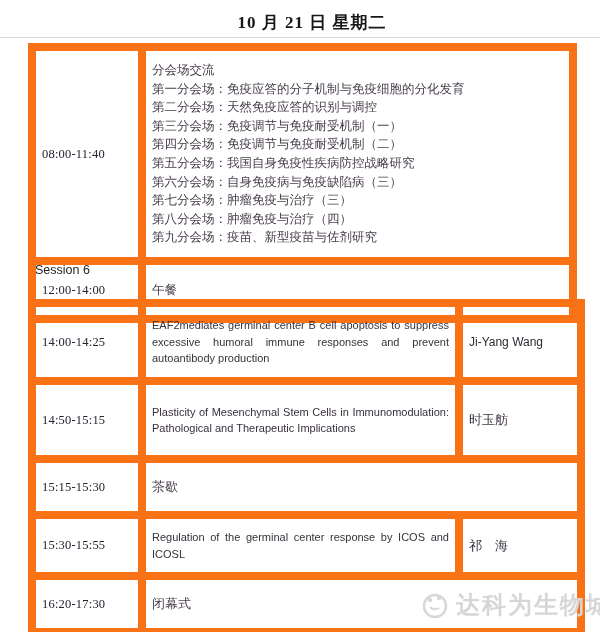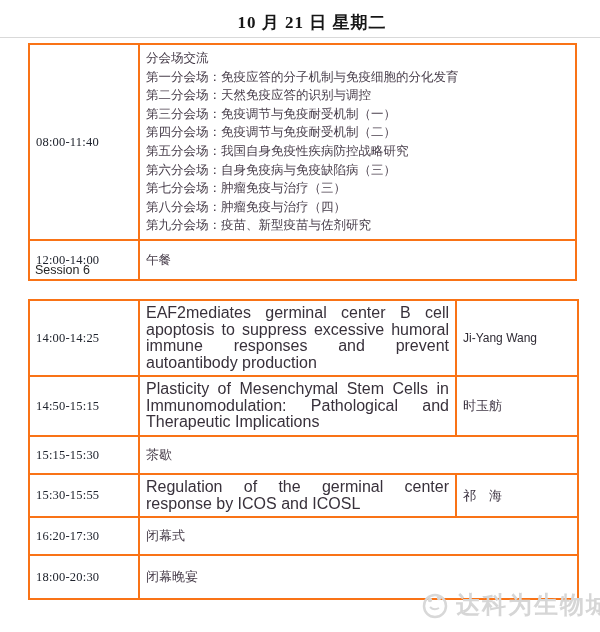--- a/index.html
+++ b/index.html
@@ -35,23 +35,23 @@
   table.agenda {
     position: absolute;
     left: 28px;
     width: 549px;
     border-collapse: collapse;
     table-layout: fixed;
   }
   table.morning { top: 43px; }
   table.session { top: 299px; }
   table.agenda td {
-    border: 2px solid #f97316;
+    border: 8px solid #f97316;
     vertical-align: middle;
-    padding: 4px 6px;
+    padding: 10px 6px;
     overflow: hidden;
   }
   .col-time { width: 110px; }
   .col-title { width: 317px; }
   .col-speaker { width: 122px; }
   td.time-cell {
     font-family: Liberation Serif, serif;
     font-size: 12.5px;
     color: #20242e;
     padding-left: 11px;
@@ -62,21 +62,21 @@
     font-size: 12.5px;
     color: #473d4a;
     padding-left: 8px;
   }
   .session-line {
     line-height: 18.6px;
     white-space: nowrap;
   }
   td.talk-title-cell {
     font-family: "Liberation Sans", sans-serif;
-    font-size: 16px;
+    font-size: 11px;
     color: #38313b;
     text-align: justify;
     line-height: 16.5px;
     padding-left: 8px;
     padding-right: 8px;
   }
   td.cjk-cell {
     font-family: "Liberation Serif", serif;
     font-size: 13px;
     color: #473d4a;

